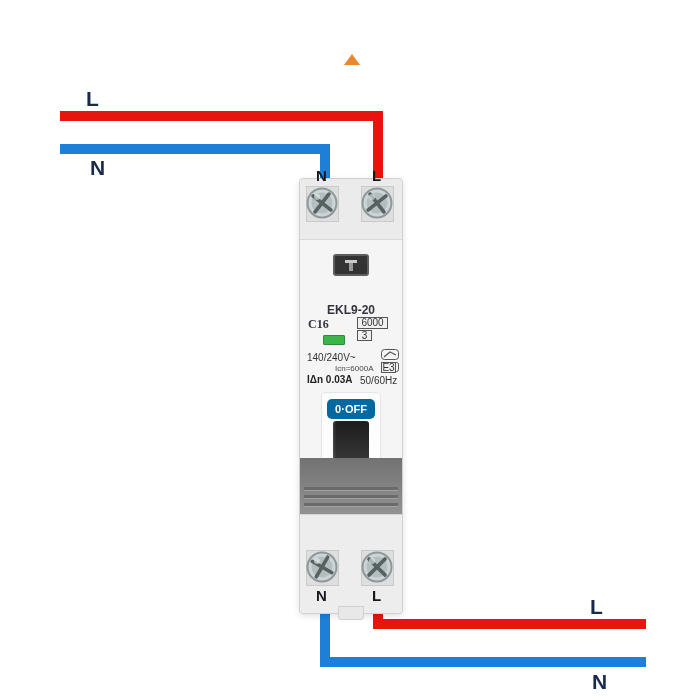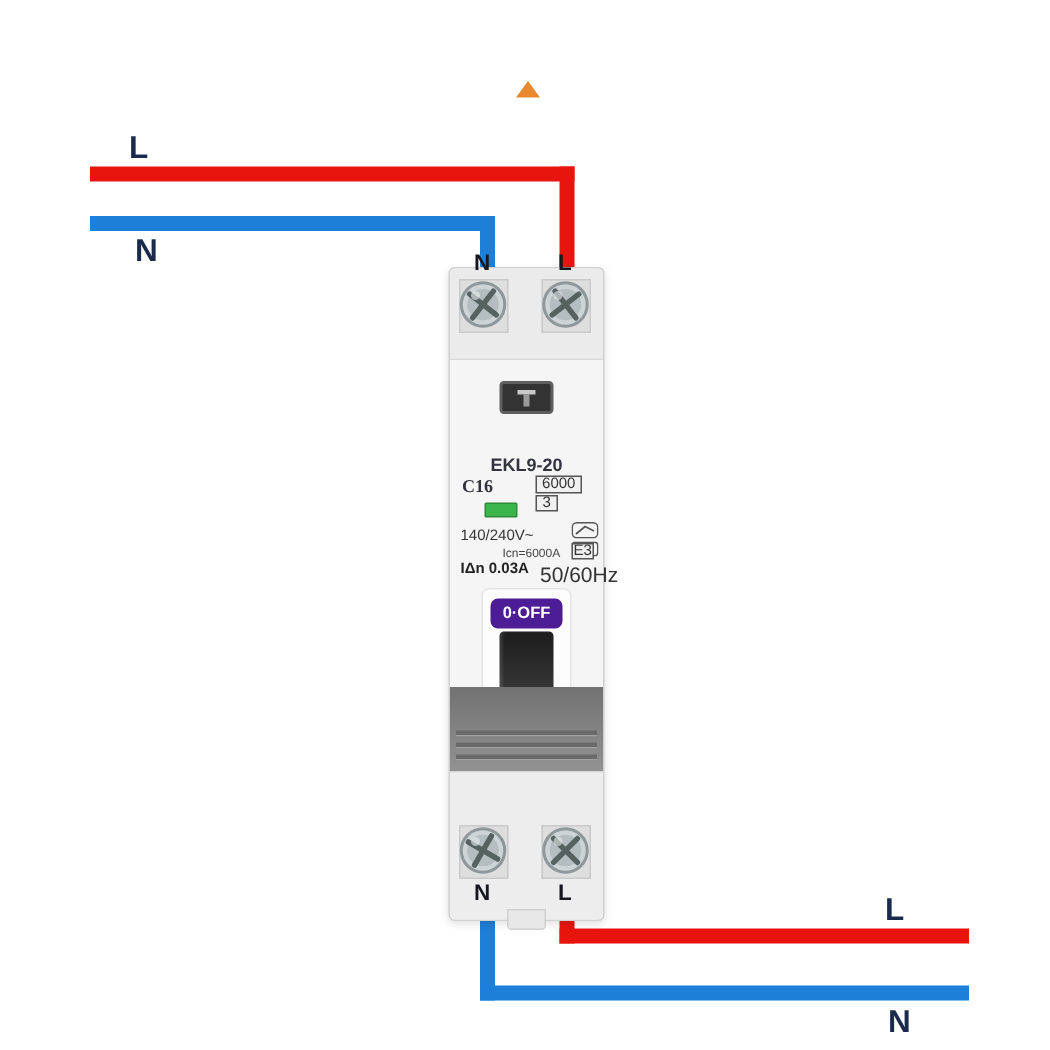--- a/index.html
+++ b/index.html
@@ -44,25 +44,25 @@
   #rating{position:absolute;left:308px;top:317px;font-size:12px;font-weight:bold;color:#33333f;font-family:Liberation Serif, serif;}
   .mini-box{position:absolute;border:1px solid #555;background:#f0f0f0;color:#333;text-align:center;font-size:10px;box-sizing:border-box;}
   #box-6000{left:357px;top:317px;width:31px;height:12px;line-height:10px;}
   #box-3{left:357px;top:330px;width:15px;height:11px;line-height:9px;}
   #led{position:absolute;left:323px;top:335px;width:22px;height:10px;background:#3bb54a;border:1px solid #2e8b3a;border-radius:1px;box-sizing:border-box;}
   .sym{position:absolute;}
   #voltage{position:absolute;left:307px;top:352px;font-size:10px;color:#333;}
   #icn{position:absolute;left:307px;top:364px;font-size:8px;color:#444;margin-left:28px;}
   #e3-box{left:381px;top:362px;width:15px;height:11px;line-height:9px;}
   #idn{position:absolute;left:307px;top:374px;font-size:10px;font-weight:bold;color:#222;}
-  #freq{position:absolute;left:360px;top:375px;font-size:14px;color:#333;}
+  #freq{position:absolute;left:360px;top:375px;font-size:10px;color:#333;}
   
   #switch-window{position:absolute;left:322px;top:393px;width:58px;height:72px;background:#fdfdfd;border-radius:4px;box-shadow:0 0 0 1px #e5e5e5;}
   #off-pill{
-    position:absolute;left:327px;top:399px;width:48px;height:20px;background:#4c1d95;
+    position:absolute;left:327px;top:399px;width:48px;height:20px;background:#0369a1;
     border-radius:5px;color:#ffffff;font-size:11px;font-weight:bold;text-align:center;line-height:20px;
   }
   #toggle-lever{
     position:absolute;left:333px;top:421px;width:36px;height:44px;
     background:linear-gradient(180deg,#1c1c1c,#3a3a3a);
     border-radius:3px 3px 5px 5px;box-shadow:inset 2px 0 2px rgba(255,255,255,0.12);
   }
   #housing{position:absolute;left:300px;top:458px;width:102px;height:56px;background:linear-gradient(180deg,#727272,#929292);}
   .groove{position:absolute;left:304px;width:94px;height:3px;background:#6a6a6a;border-bottom:1px solid #a2a2a2;}
   .tab{position:absolute;background:#e8e8e8;border:1px solid #d0d0d0;box-sizing:border-box;}

